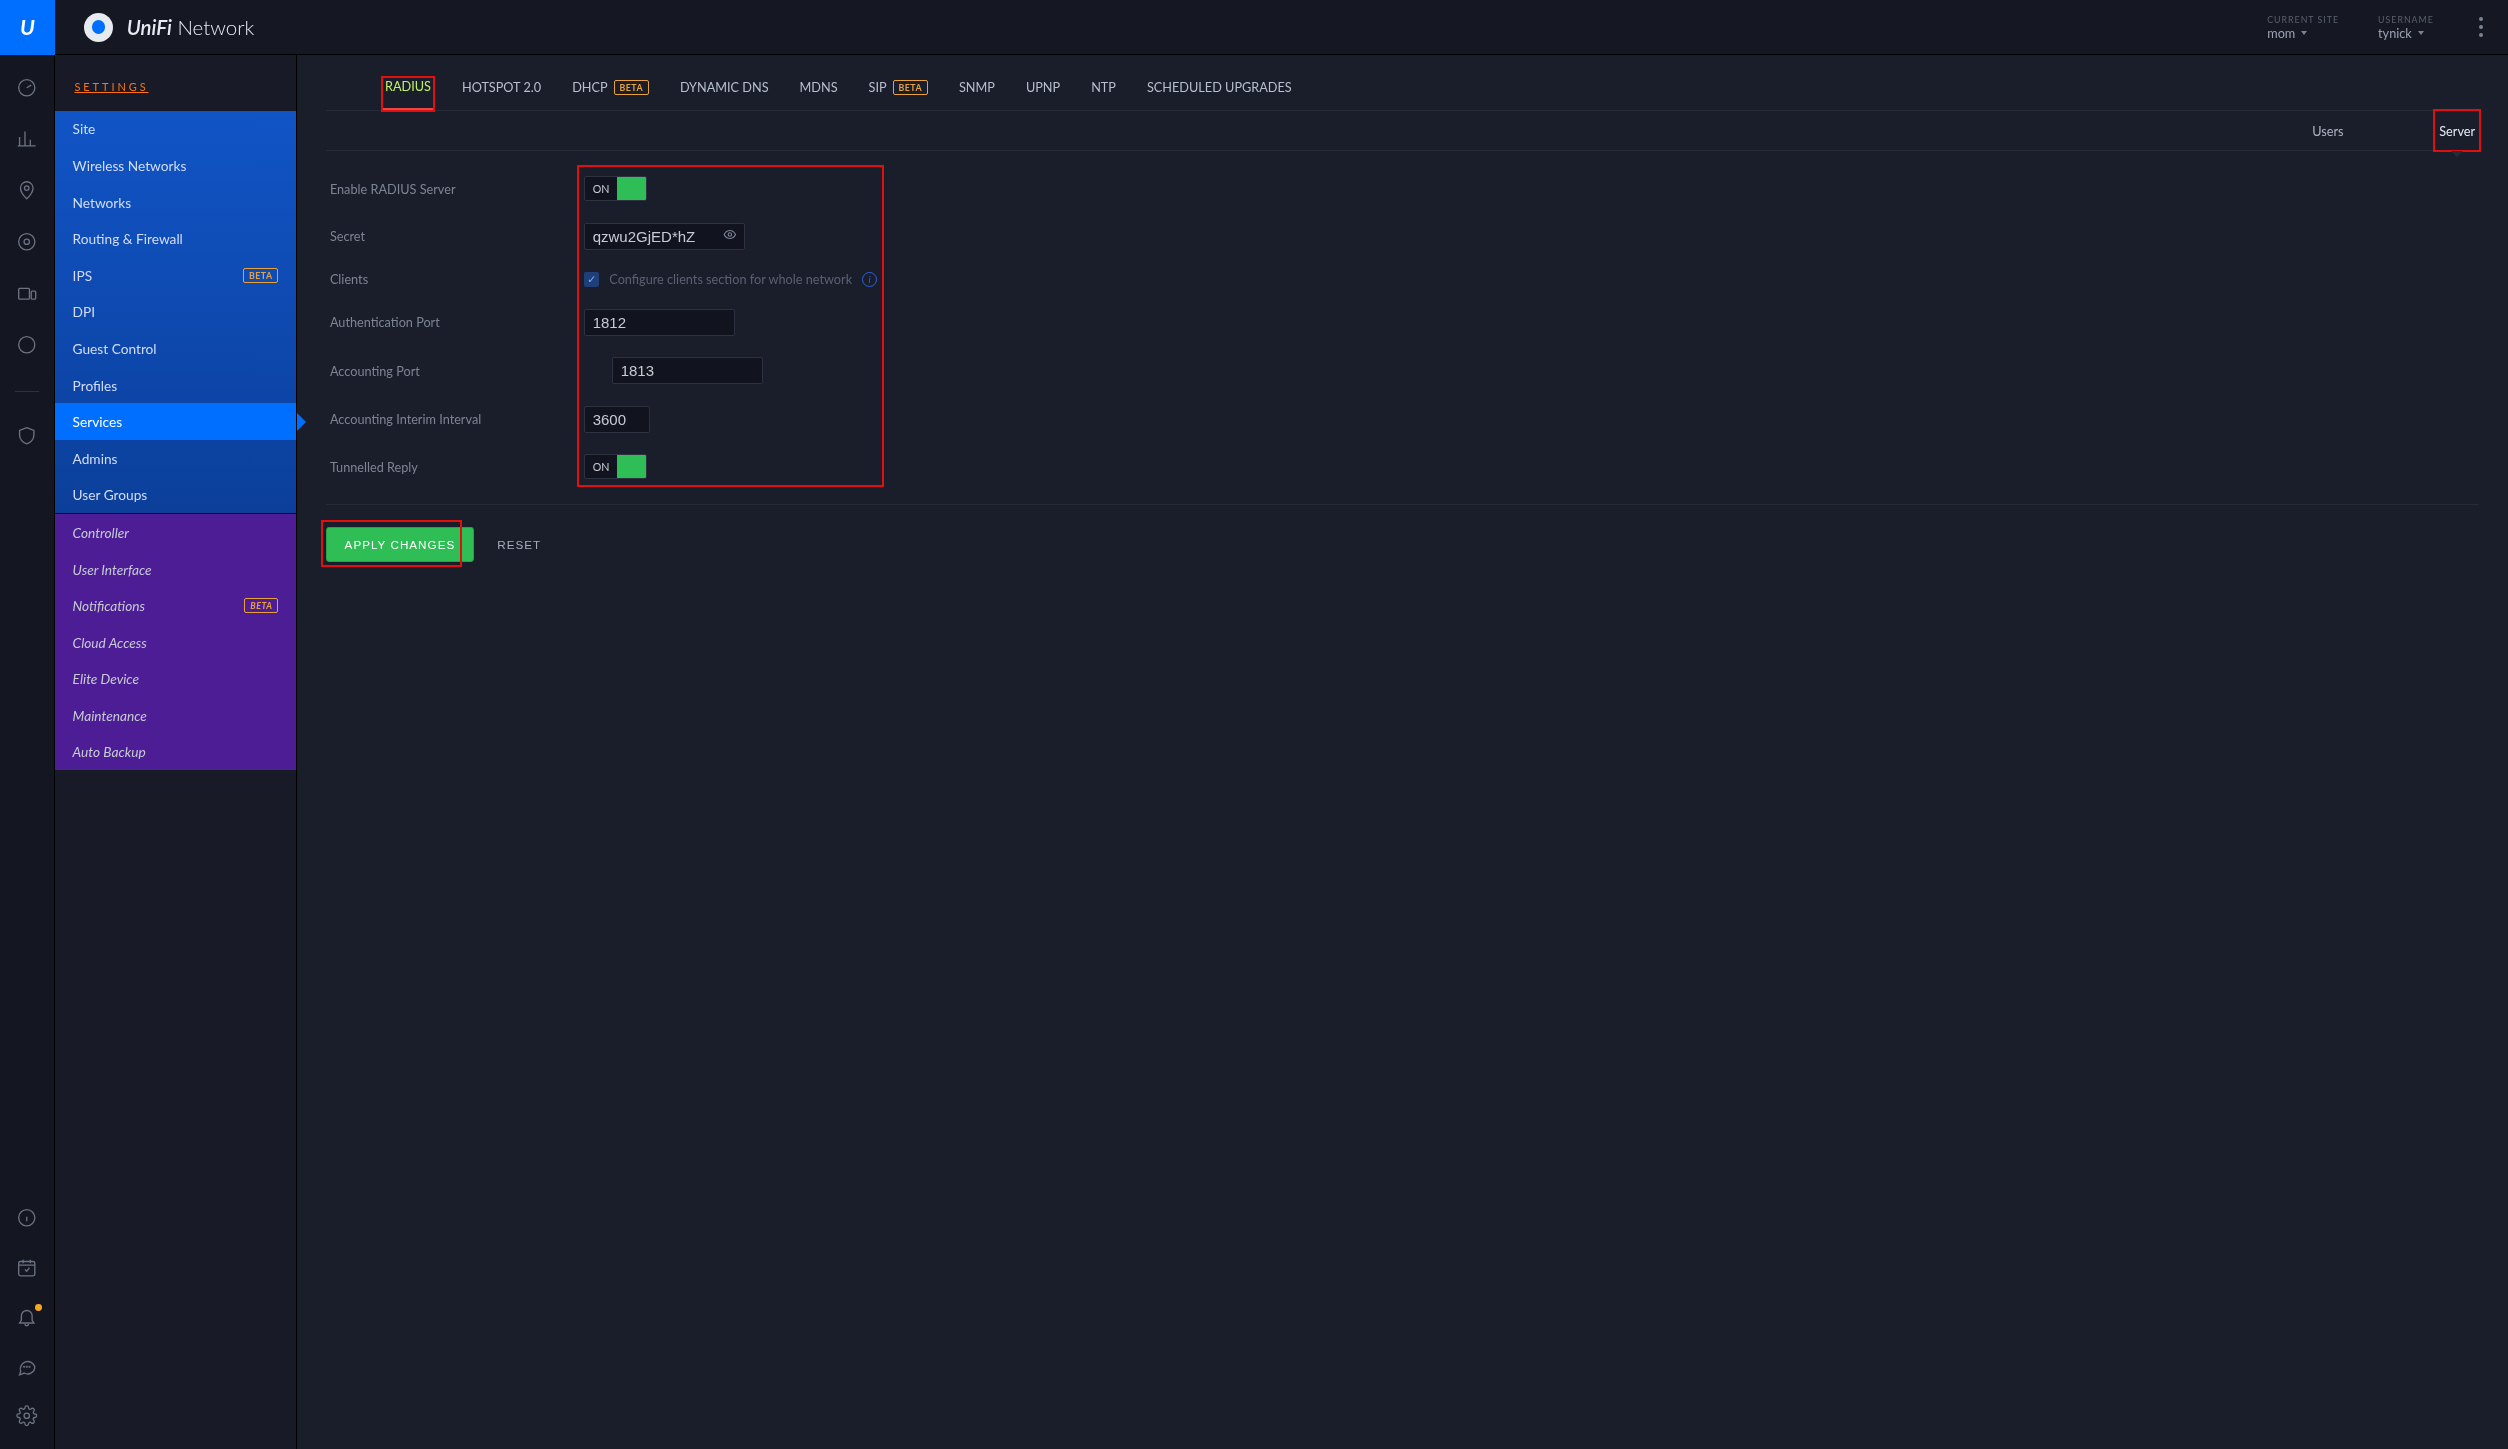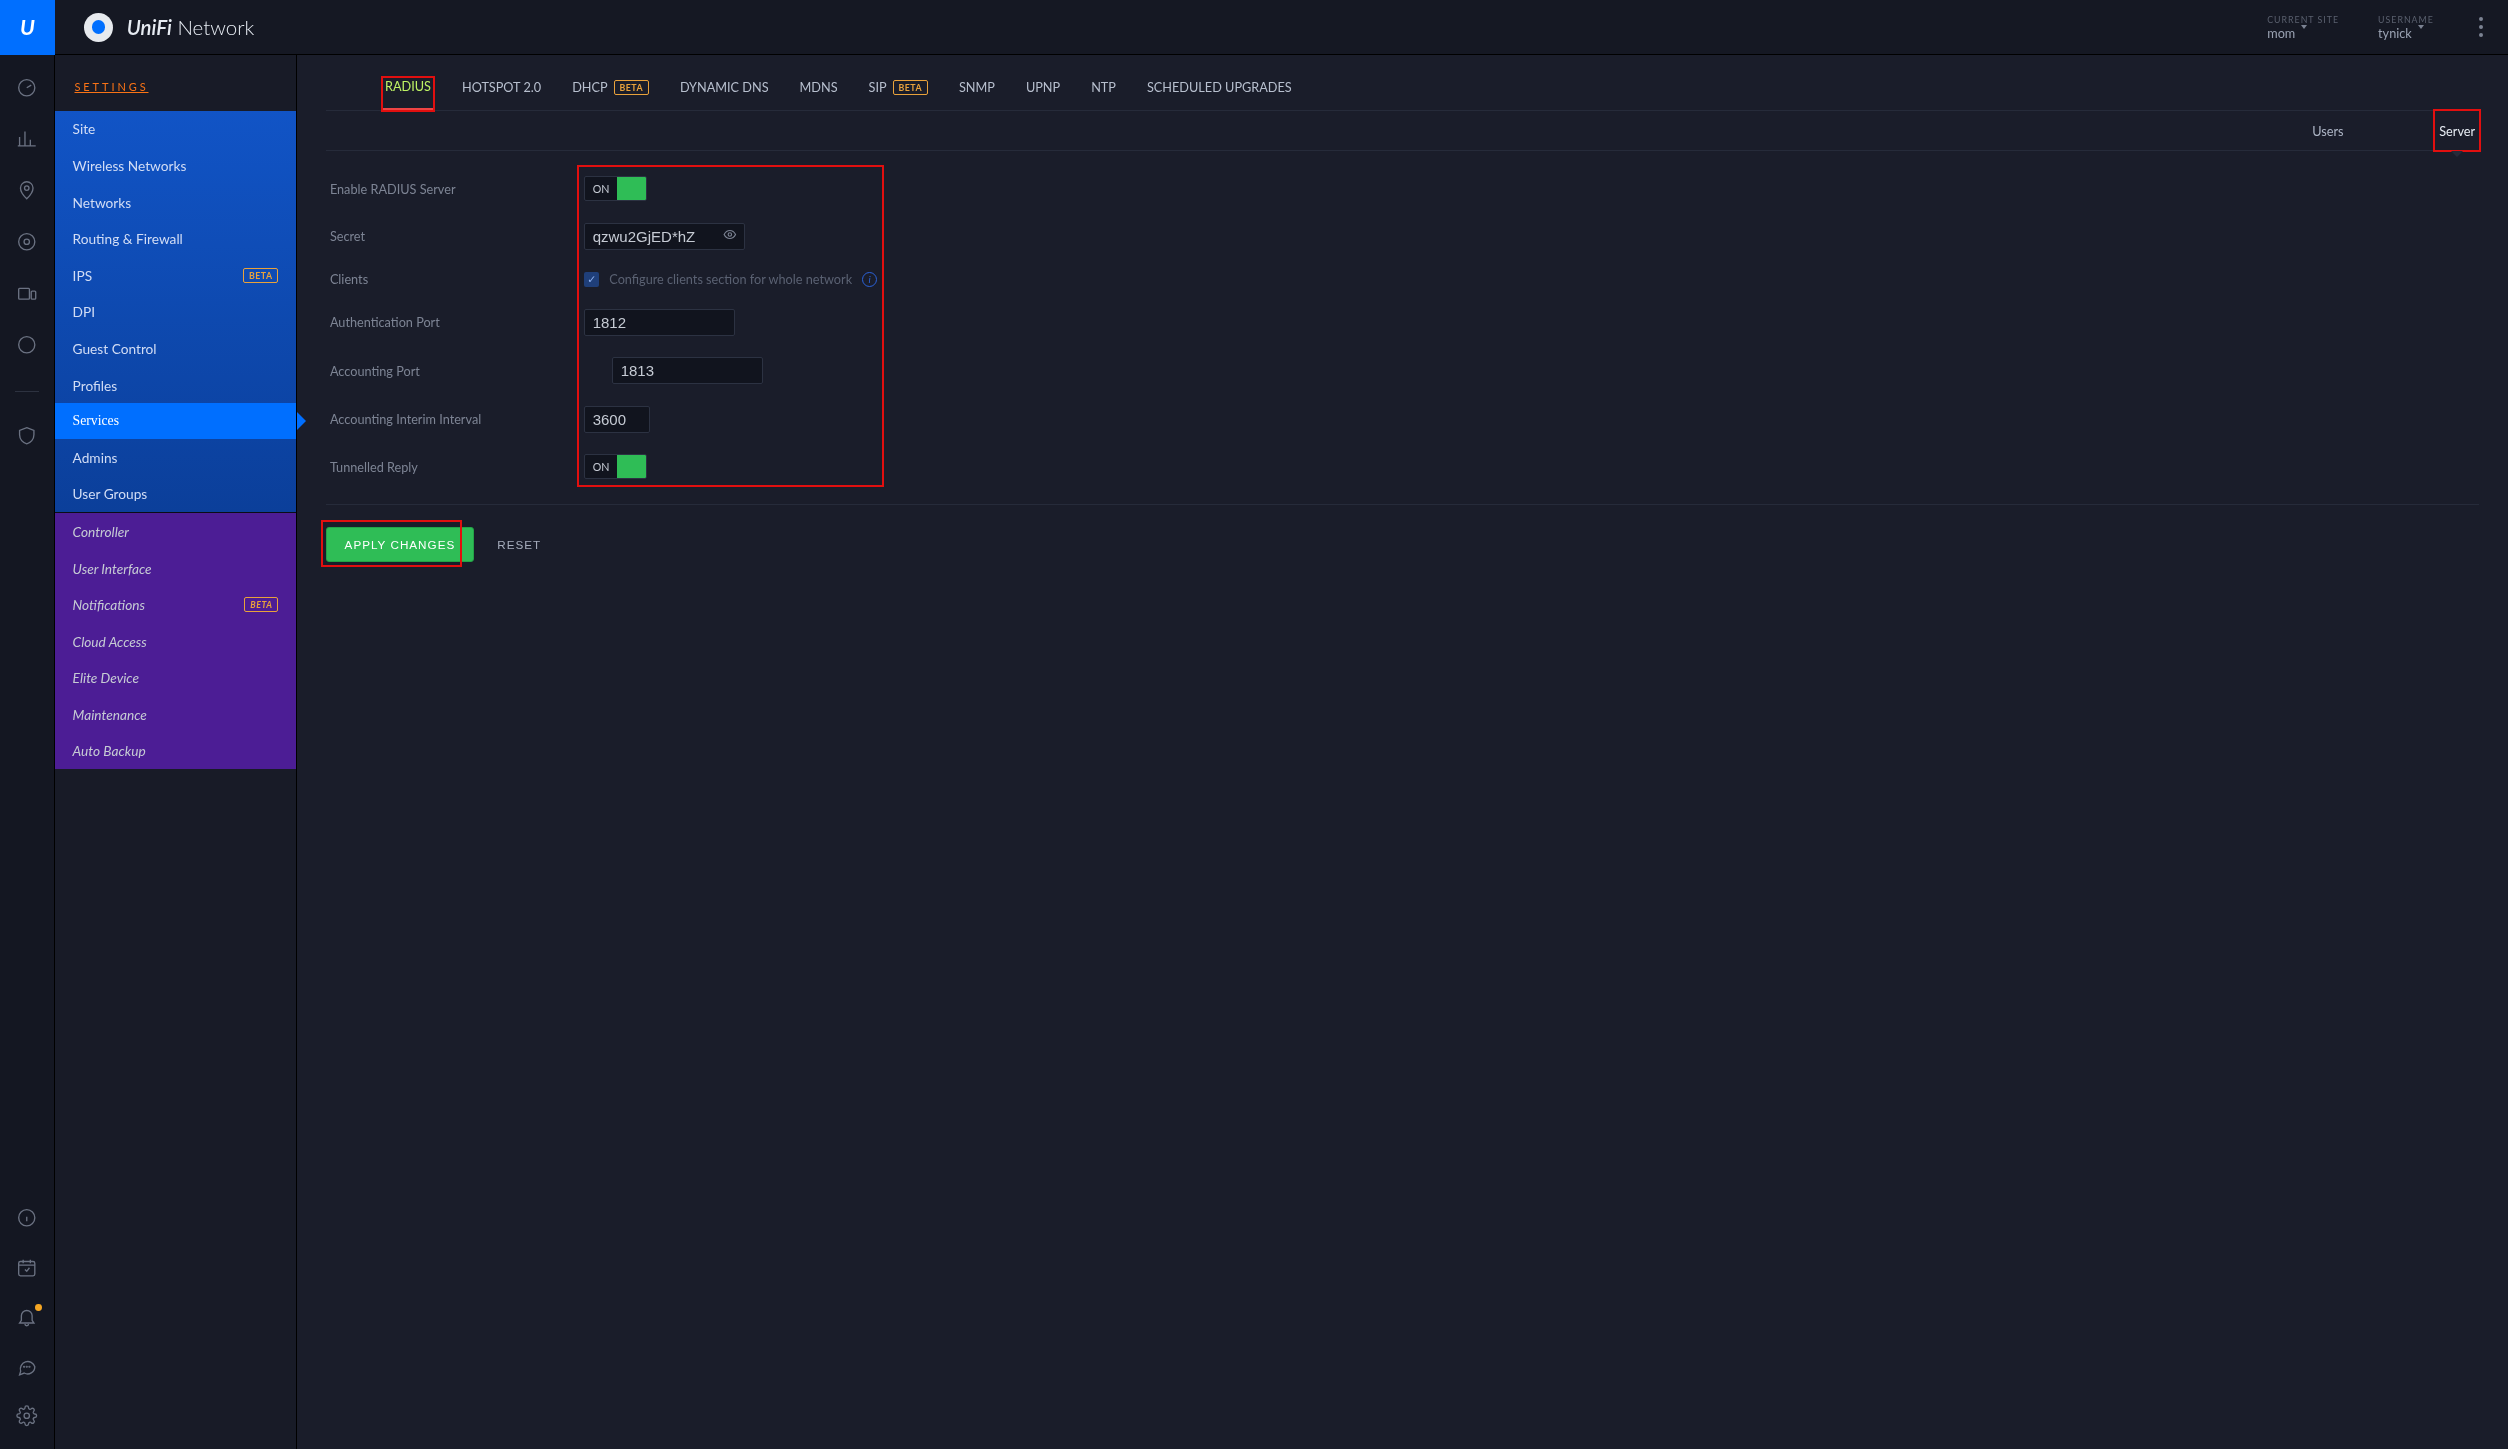--- a/index.html
+++ b/index.html
@@ -71,21 +71,21 @@
     display: flex; flex-direction: column; align-items: flex-start;
     font-size: 10.7px;
     color: #7b8292;
   }
   .top-right .selector .lbl {
     font-size: 8.8px;
     letter-spacing: 1px;
     color: #5a606e;
   }
   .top-right .selector .val {
-    display: flex; gap: 5.9px;
+    display: flex; align-items: center; gap: 5.9px;
     color: #9aa2b2;
     font-size: 12.7px;
   }
   .chev-down {
     width: 0; height: 0;
     border-left: 3.9px solid transparent;
     border-right: 3.9px solid transparent;
     border-top: 4.9px solid #7b8292;
   }
   .kebab {
@@ -158,21 +158,20 @@
     position: relative;
   }
   .side-item.flat {
     background: #4c1d95;
     color: #c6cbd4;
     font-style: italic;
   }
   .side-item.active {
     background: #006fff;
     color: #fff;
-    font-family: Liberation Serif, serif;
   }
   .side-item.active::after {
     content: "";
     position: absolute;
     right: -9.8px;
     top: 50%;
     transform: translateY(-50%);
     width: 0; height: 0;
     border-top: 9.8px solid transparent;
     border-bottom: 9.8px solid transparent;

